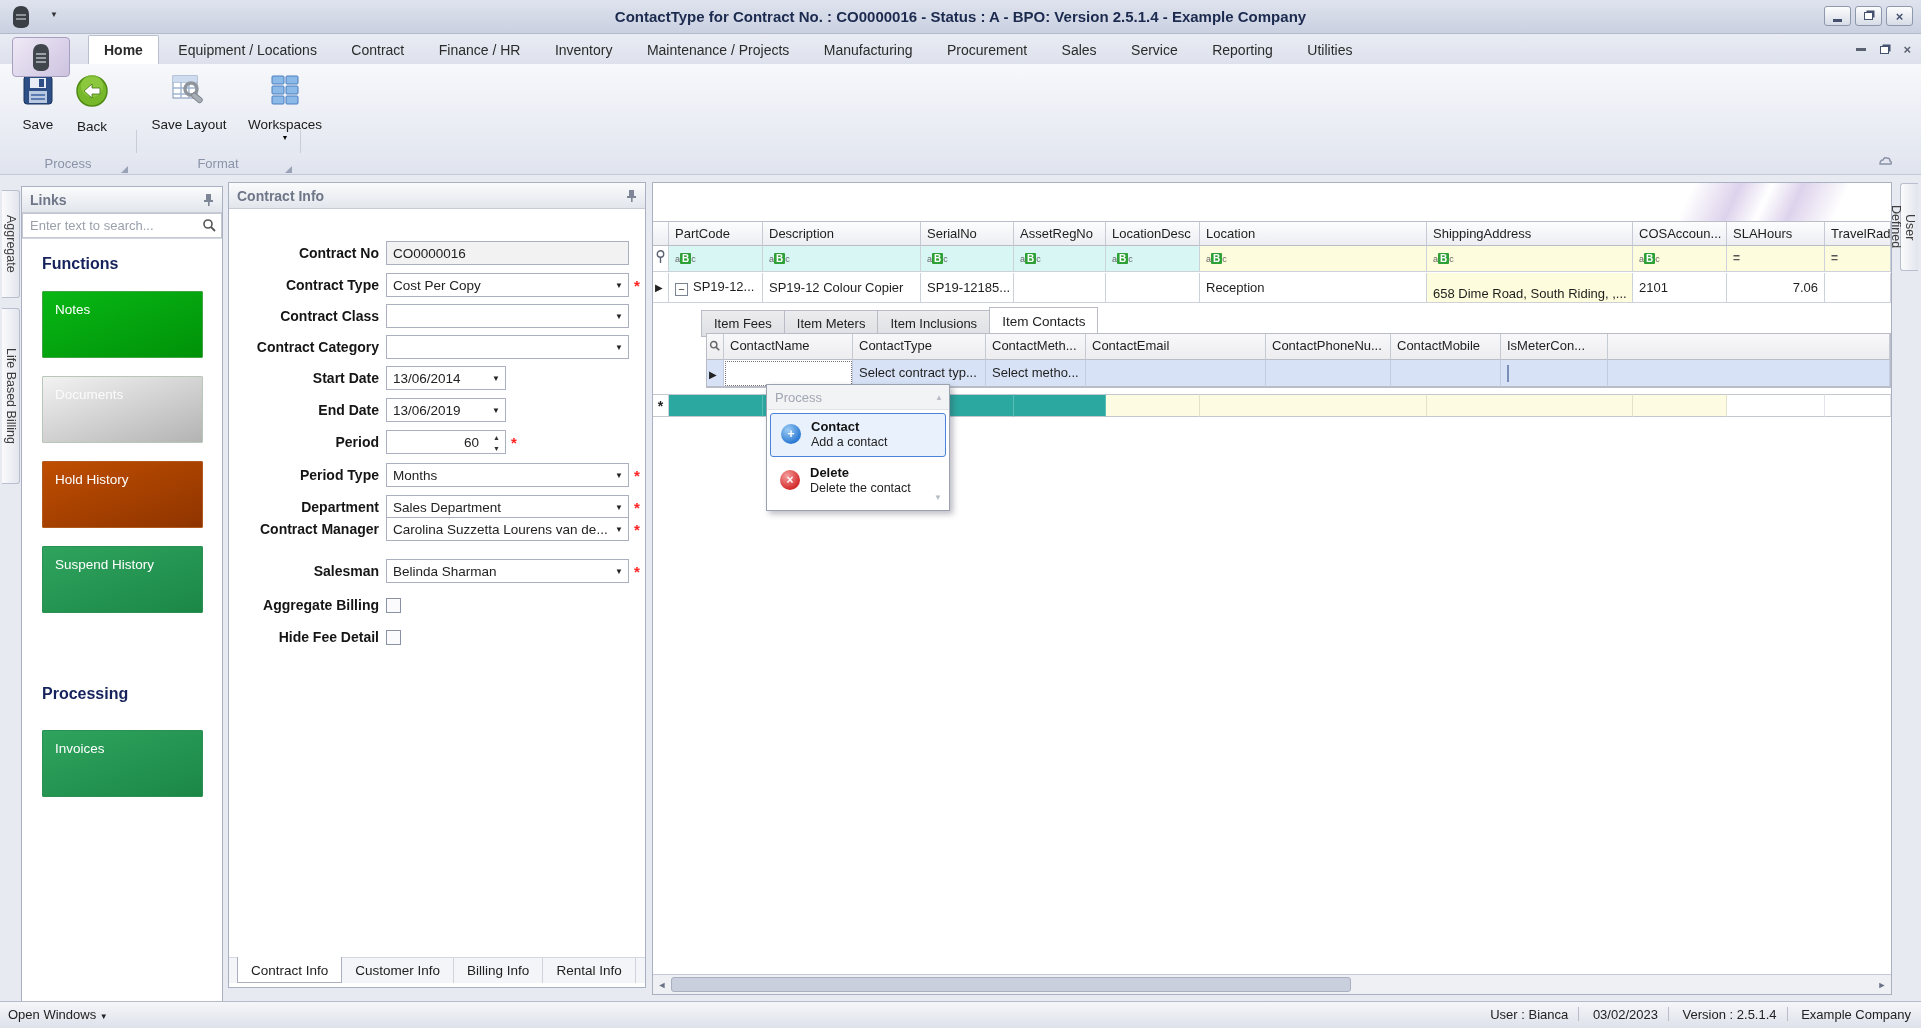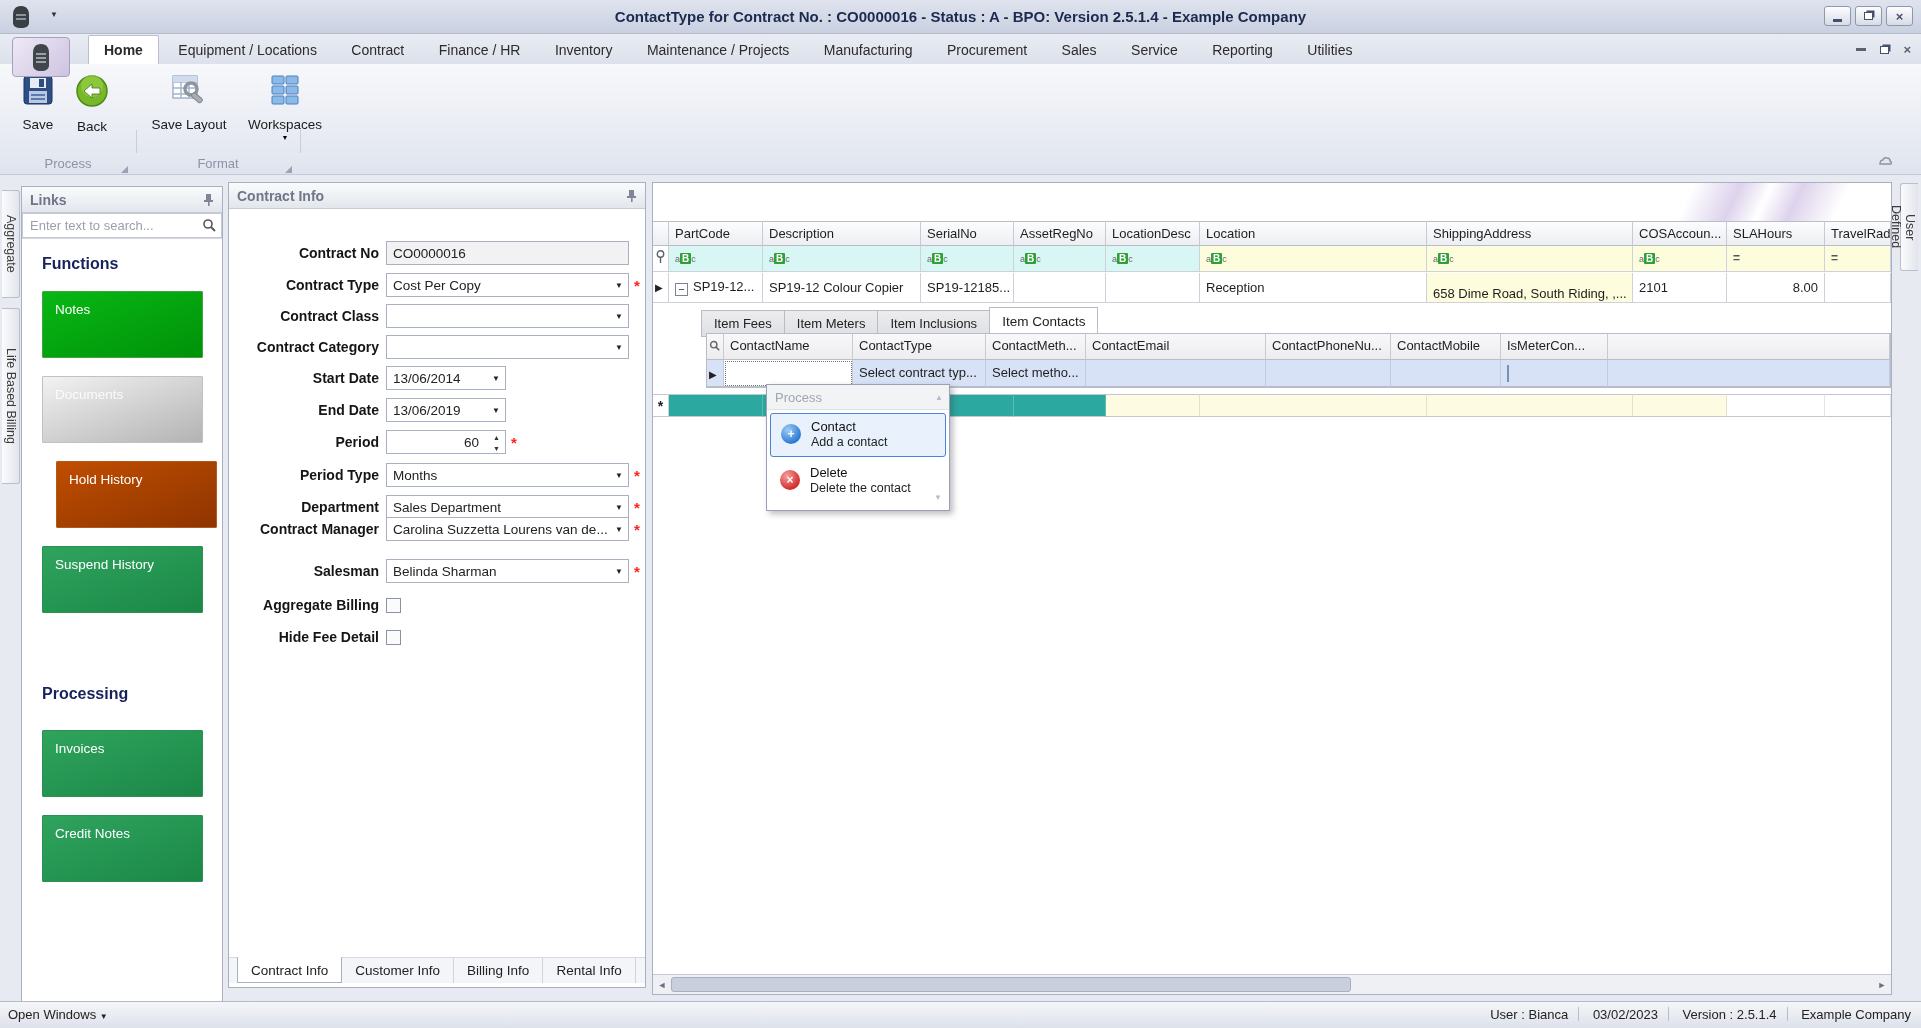--- a/index.html
+++ b/index.html
@@ -59,21 +59,21 @@
   .searchrow { position:relative; height:26px; border-bottom:1px solid #d4d8e0; }
   .searchrow input { width:100%; height:100%; border:1px solid #c3c8d3; padding:3px 24px 3px 7px; font-size:13px;
     font-family:"Liberation Sans",sans-serif; color:#333; }
   .searchrow input::placeholder { color:#9aa0ac; }
   .mag { position:absolute; right:6px; top:5px; }
   .side-h { position:absolute; left:20px; font-size:16px; font-weight:bold; color:#16225c; }
   .fbtn { position:absolute; left:20px; width:161px; height:67px; border-radius:1px; cursor:pointer;
     font-size:13.5px; padding:10px 0 0 12px; color:#fff; }
   .st-bright { background:linear-gradient(160deg,#08b714,#009209); border:1px solid #41a341; }
   .st-silver { background:linear-gradient(160deg,#f2f2f2,#b3b3b3); border:1px solid #b9c7b9; color:#fbfbfb; }
-  .st-orange { background:linear-gradient(160deg,#bf4e00,#8f3400); border:1px solid #b05a1e;margin-left:14px; }
+  .st-orange { background:linear-gradient(160deg,#bf4e00,#8f3400); border:1px solid #b05a1e; }
   .st-green  { background:linear-gradient(160deg,#2fa45e,#1b8747); border:1px solid #2a9153; }
 
   
   .frow { position:absolute; left:8px; display:flex; align-items:center; height:24px; }
   .flabel { width:142px; text-align:right; font-size:14px; font-weight:bold; color:#151515; margin-right:7px; white-space:nowrap; }
   .fctl { height:24px; border:1px solid #aab0bf; background:#fff; font-size:13.5px; color:#222;
     display:flex; align-items:center; padding:0 6px; position:relative; }
   .w-wide { width:243px; } .w-sm { width:120px; }
   .readonly { background:#f2f2f3; }
   .dd { position:absolute; right:5px; top:7px; font-size:8px; color:#222; }
@@ -131,21 +131,21 @@
   .ap-wht { background:#fff; border-right:1px solid #e2e4ea; }
   .aprow .gc { border-bottom:1px solid #c3c7cf; border-top:1px solid #c3c7cf; }
 
   
   .ctxmenu { position:absolute; left:766px; top:384px; width:184px; height:127px; background:#fff;
     border:1px solid #9aa1b0; box-shadow:3px 3px 6px rgba(60,60,80,.35); z-index:20; }
   .ctxhdr { height:25px; background:#f2f3f5; border-bottom:1px solid #e0e2e6; color:#a0a6b2; font-size:13px;
     padding:5px 8px; position:relative; }
   .ctxitem { position:relative; margin:3px 3px 0; height:44px; padding:5px 6px 0 40px; cursor:pointer; }
   .ctxitem.hl { background:#e9f1fc; border:1px solid #4a84d8; border-radius:3px; }
-  .ctxitem .t { font-size:13px; font-weight:normal; color:#111; }
+  .ctxitem .t { font-size:13px; font-weight:bold; color:#111; }
   .ctxitem .s { font-size:12.5px; color:#222; margin-top:1px; }
   .ctx-ico { position:absolute; left:10px; top:10px; width:20px; height:20px; border-radius:50%;
     display:flex; align-items:center; justify-content:center; color:#fff; font-size:12px; font-weight:bold; }
   .ico-blue { background:radial-gradient(circle at 35% 30%,#9ecdf5,#2d7bd4 70%); }
   .ico-red { background:radial-gradient(circle at 35% 30%,#f59e9e,#d42d2d 70%); }
   .ctx-scroll { position:absolute; right:6px; font-size:8px; color:#b8bcc6; }
 
   
   .hscroll { position:absolute; left:0; bottom:0; width:100%; height:20px; background:#eef0f4; border-top:1px solid #c6cad4; }
   .sbtn { position:absolute; top:2px; width:16px; height:16px; color:#6a7288; font-size:9px; text-align:center; padding-top:3px; cursor:pointer; }
@@ -290,21 +290,20 @@
           <line x1="9" y1="9" x2="13" y2="13" stroke="#555" stroke-width="1.8"></line>
       </svg>
     </div>
     <div class="side-h" style="top:68px">Functions</div>
     <div class="fbtn st-silver" style="top:189px">Documents</div>
     <div class="fbtn st-bright" style="top:104px">Notes</div>
     <div class="fbtn st-orange" style="top:274px">Hold History</div>
     <div class="fbtn st-green" style="top:359px">Suspend History</div>
     <div class="side-h" style="top:498px">Processing</div>
     <div class="fbtn st-green" style="top:543px">Invoices</div>
-    <div class="fbtn st-green" style="top:628px">Credit Notes</div>
   </div>
 
   <div class="panel" style="left:228px;top:7px;width:418px;height:806px">
     <div class="panel-hdr">
       <span>Contract Info</span>
       <svg class="pin" width="11" height="13" viewBox="0 0 11 13">
         <rect x="3" y="1" width="5" height="6" fill="#7d8596"></rect>
           <rect x="1" y="7" width="9" height="2" fill="#7d8596"></rect>
           <rect x="5" y="9" width="1.6" height="4" fill="#7d8596"></rect>
       </svg>
@@ -452,21 +451,21 @@
   <div class="grow" style="top:90px;height:30px">
     <div class="gc c0" style="padding:6px 2px"><span class="tri">▶</span></div>
     <div class="gc c1" style="padding-top:6px"><span class="expbox">−</span><span>SP19-12...</span></div>
     <div class="gc c2" style="padding-top:7px">SP19-12 Colour Copier</div>
     <div class="gc c3" style="padding-top:7px">SP19-12185...</div>
     <div class="gc c4" style="padding-top:7px"></div>
     <div class="gc c5" style="padding-top:7px"></div>
     <div class="gc c6" style="padding-top:7px">Reception</div>
     <div class="gc c7 cell-yel" style="padding-top:13px">658 Dime Road, South Riding, ,...</div>
     <div class="gc c8" style="padding-top:7px">2101</div>
-    <div class="gc c9 num" style="padding-top:7px">8.00</div>
+    <div class="gc c9 num" style="padding-top:7px">7.06</div>
     <div class="gc c10"></div>
   </div>
 
   <div style="position:absolute;left:48px;top:127px;display:flex">
     <span class="dtab">Item Fees</span>
     <span class="dtab">Item Meters</span>
     <span class="dtab">Item Inclusions</span>
     <span class="dtab active">Item Contacts</span>
   </div>
 

